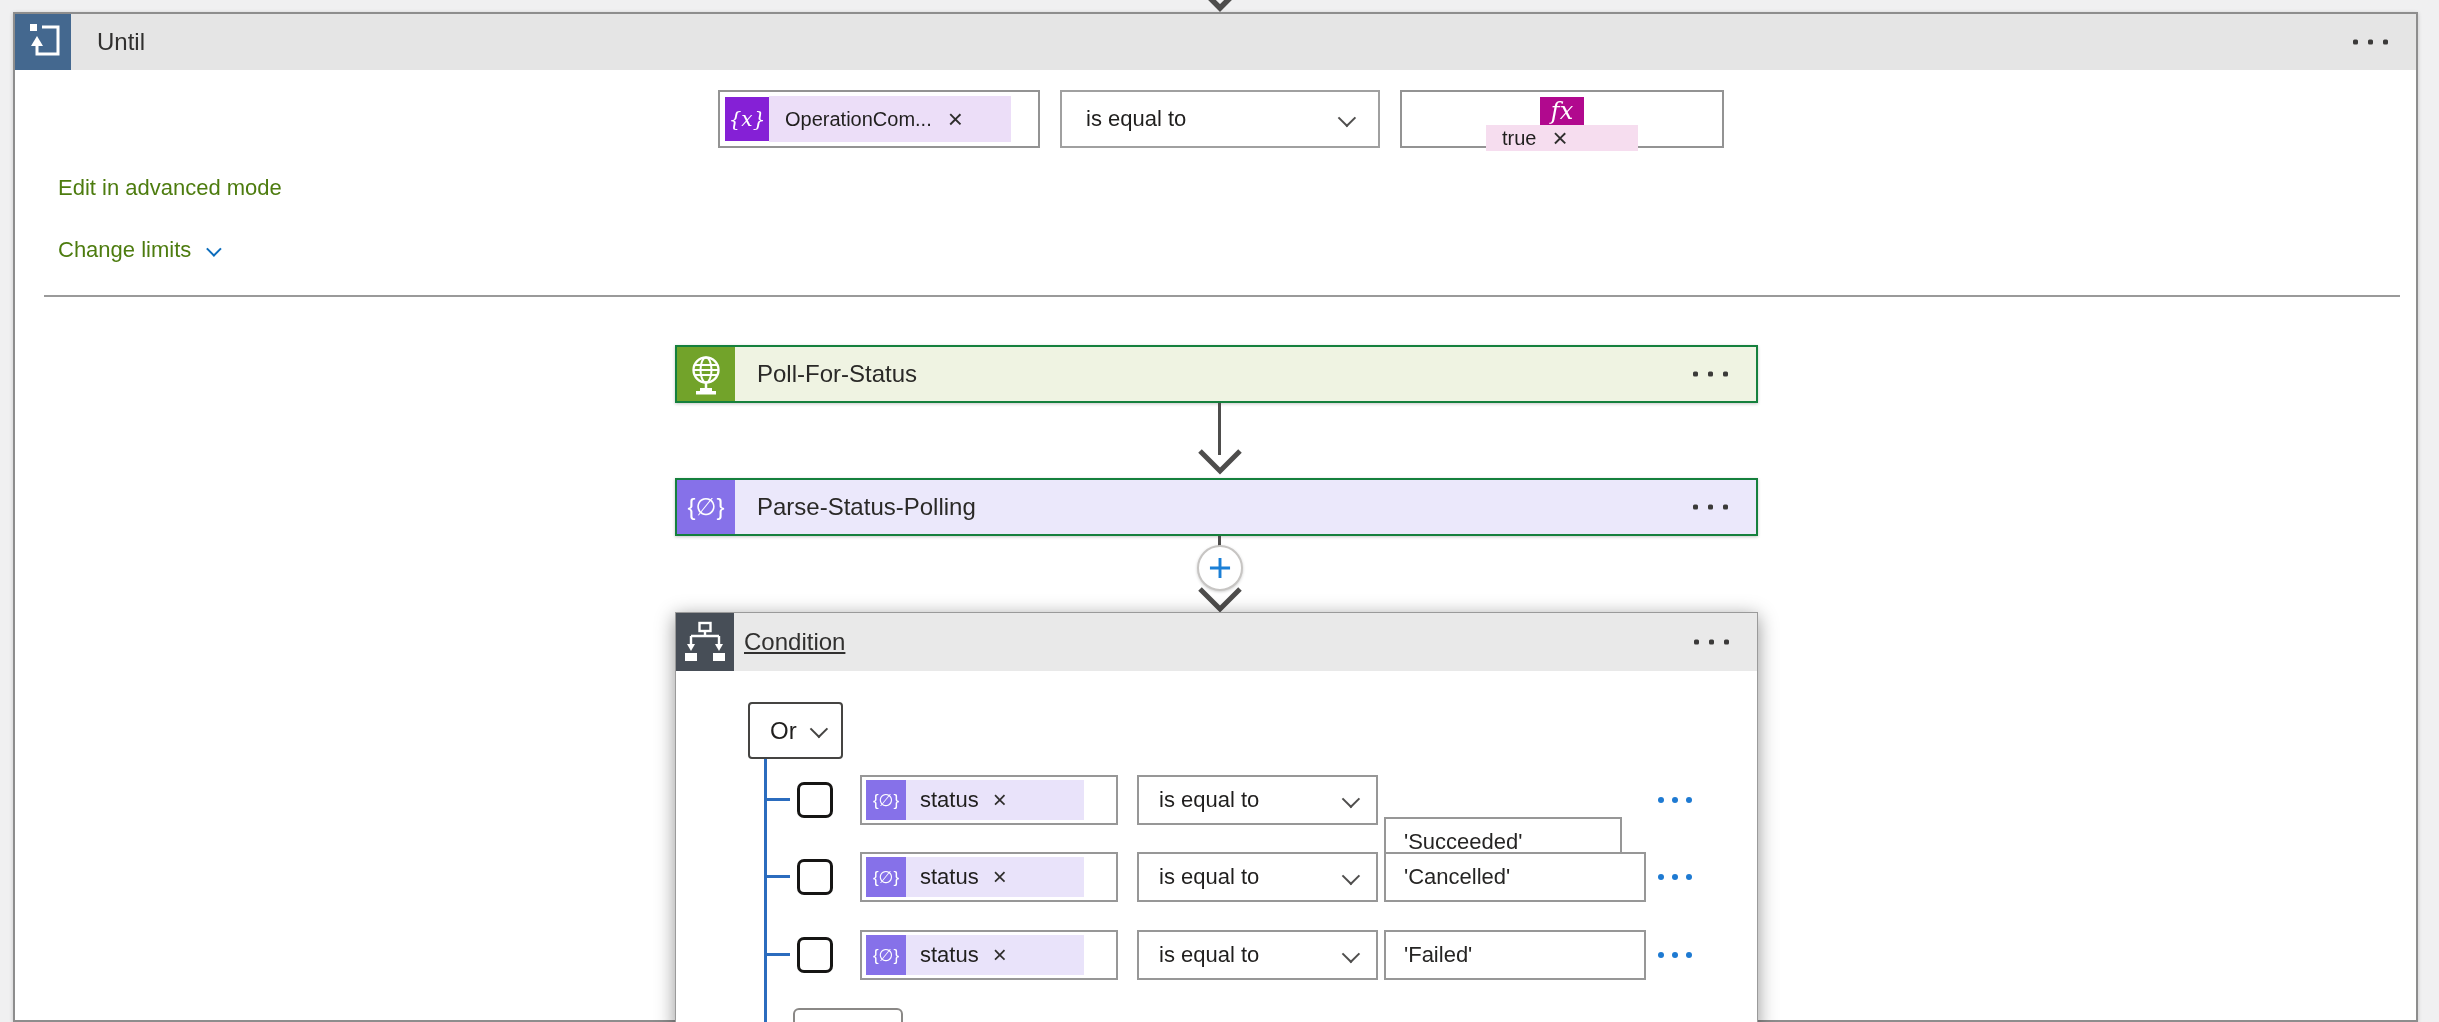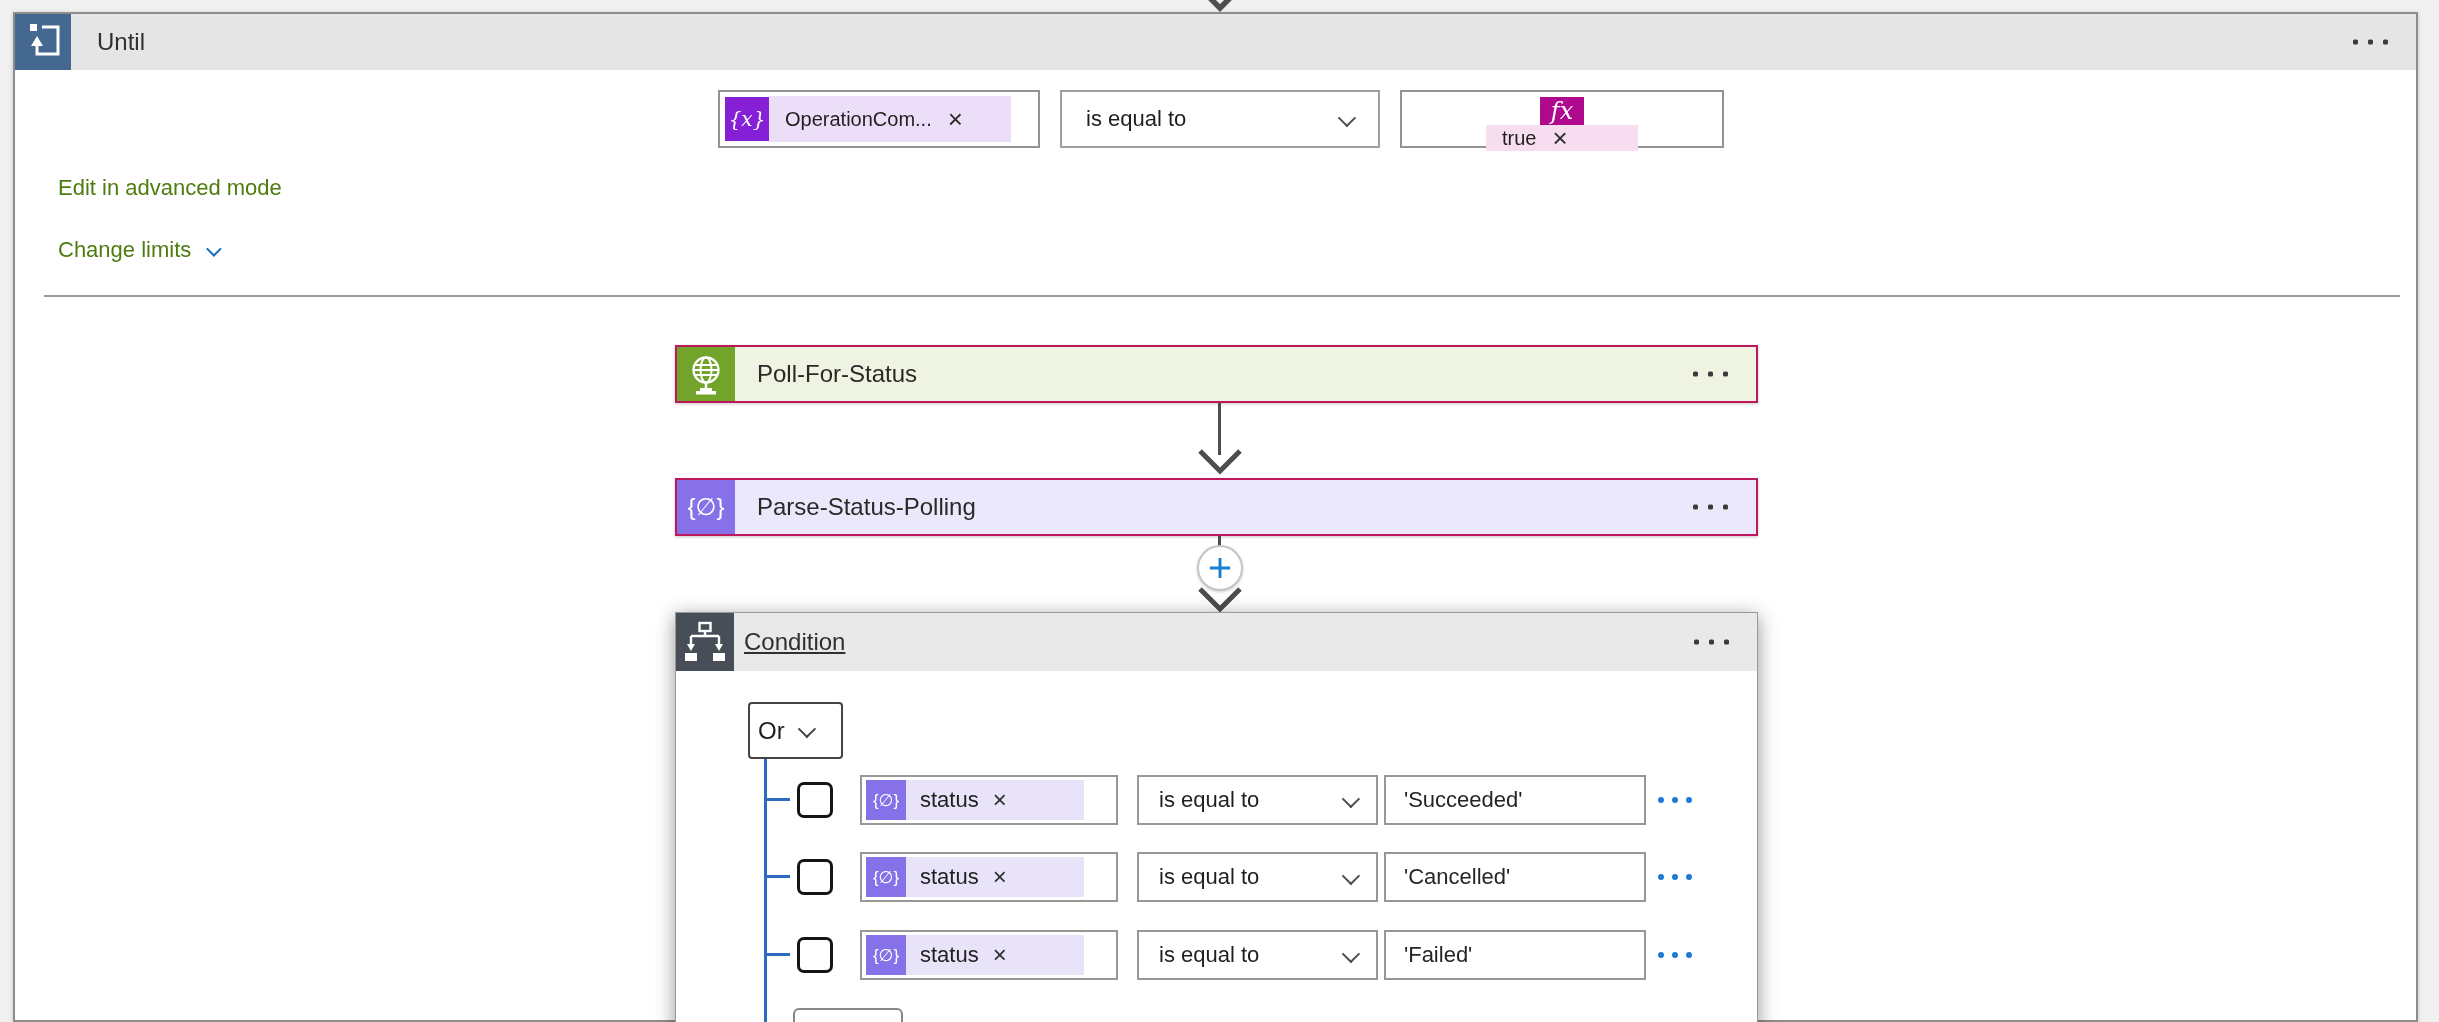--- a/index.html
+++ b/index.html
@@ -44,21 +44,21 @@
   .chev { display:inline-block; width:13px; height:13px;
     border-right:2.5px solid #4f4e4d; border-bottom:2.5px solid #4f4e4d;
     transform:rotate(45deg) translateY(-2px); }
   .chev.blue { border-color:#0b6cbc; width:11px; height:11px; }
   .chev.dark { border-color:#454442; }
 
   .link { color:#4d7c0f; font-size:22px; text-decoration:none; cursor:pointer; }
 
   
   .action-card { height:58px; width:1083px; left:675px; display:flex; align-items:stretch;
-    border:2px solid #be185d; box-shadow:0 1px 3px rgba(0,0,0,.22); background:#8b5cf6; }
+    border:2px solid #15803d; box-shadow:0 1px 3px rgba(0,0,0,.22); background:#8b5cf6; }
   .action-icon { width:58px; flex:0 0 58px; display:flex; align-items:center; justify-content:center; color:#fff; }
   .action-body { flex:1; display:flex; align-items:center; position:relative; }
   .action-title { margin-left:22px; font-size:24px; color:#2a2927; }
 
   .vline { width:3px; background:#4e4d4c; }
   .blueline { background:#2b6cbe; }
 
   .plus-btn { width:46px; height:46px; border-radius:50%; background:#fff;
     border:2px solid #c7c5c3; box-shadow:0 1px 3px rgba(0,0,0,.2);
     display:flex; align-items:center; justify-content:center; cursor:pointer; }
@@ -66,21 +66,21 @@
   
   .condition-card { left:675px; top:612px; width:1083px; height:420px;
     background:#fff; border:1px solid #9a9a9a; box-shadow:0 4px 18px rgba(0,0,0,.42); }
   .condition-header { position:absolute; left:0; top:0; right:0; height:58px;
     background:#e9e9e9; display:flex; align-items:center; }
   .condition-icon { width:58px; height:58px; flex:0 0 58px; background:#474e57;
     display:flex; align-items:center; justify-content:center; }
 
   .or-box { left:748px; top:702px; width:95px; height:57px; border:2px solid #454442;
     border-radius:4px; background:#fff; display:flex; align-items:center;
-    padding-left:8px; gap:14px; cursor:pointer; }
+    padding-left:20px; gap:14px; cursor:pointer; }
   .or-box .op-text { font-size:24px; }
 
   .checkbox { width:36px; height:36px; border:3px solid #161514; border-radius:7px;
     background:#fff; cursor:pointer; }
 
   .rowbox { position:absolute; height:50px; background:#fff; border:2px solid #979797;
     display:flex; align-items:center; }
   .rowbox .pill { height:40px; padding:0 14px; }
   .rowbox .pill .lbl { font-size:22px; }
   .rowbox .pill .x { font-size:24px; margin-left:14px; }
@@ -236,21 +236,21 @@
     <div class="token-icon" style="width:40px; height:40px; background:#8671e9; font-size:17px;">{∅}</div>
     <div class="pill" style="background:#e9e3fa; width:178px;">
       <span class="lbl">status</span>
       <span class="x">×</span>
     </div>
   </div>
   <div class="rowbox op-row" style="left:1137px; top:775px; width:241px;">
     <span class="op-text">is equal to</span>
     <span class="chev-wrap chev"></span>
   </div>
-  <div class="rowbox" style="left:1384px; top:775px; width:262px;">
+  <div class="rowbox" style="left:1384px; top:817px; width:238px;">
     <span class="val-text">'Succeeded'</span>
   </div>
   <div class="abs dots blue" style="left:1658px; top:797px;">
       <i></i>
       <i></i>
       <i></i>
     </div>
 
   <div class="abs checkbox" style="left:797px; top:859px;"></div>
   <div class="rowbox" style="left:860px; top:852px; width:258px; padding:4px;">

